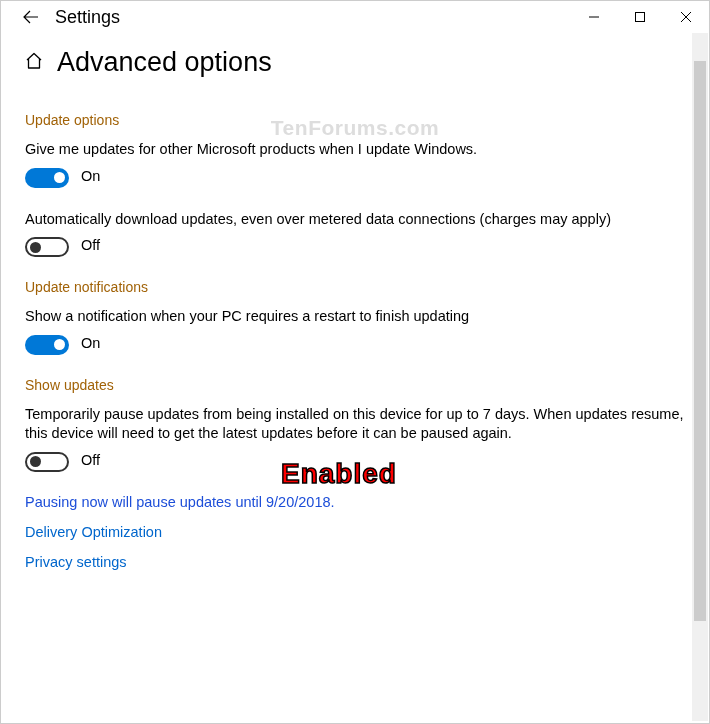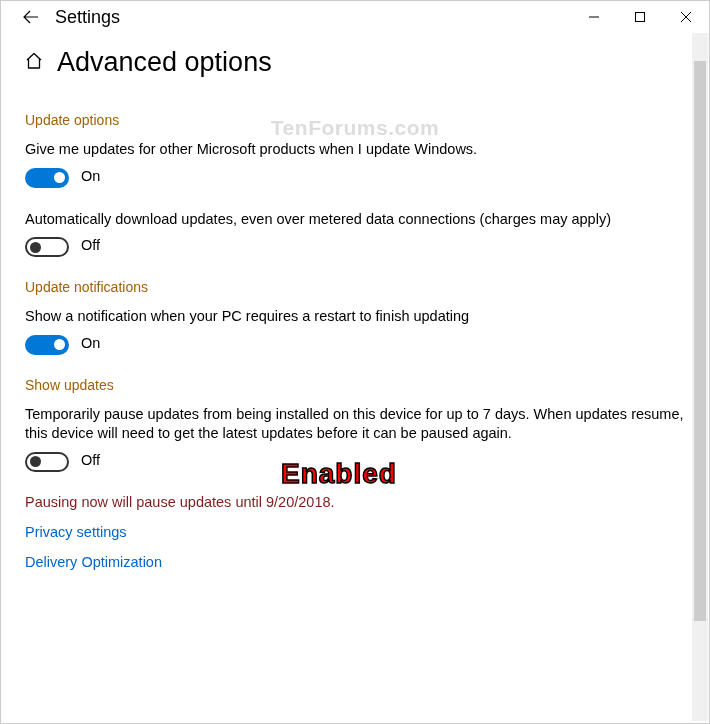--- a/index.html
+++ b/index.html
@@ -129,21 +129,21 @@
       color: #000;
     }
     .link {
       color: #0066cc;
       font-size: 14.5px;
       margin-top: 14px;
       cursor: pointer;
     }
     .info-text {
       font-size: 14.5px;
-      color: #7f1d1d;
+      color: #1d4ed8;
       margin-top: 14px;
     }
     .scrollbar {
       position: absolute;
       right: 1px;
       top: 32px;
       width: 16px;
       height: calc(100% - 34px);
       background: #f0f0f0;
     }
@@ -259,19 +259,19 @@
     <div class="setting">
       <div class="setting-text">Temporarily pause updates from being installed on this device for up to 7 days. When updates resume, this device will need to get the latest updates before it can be paused again.</div>
       <div class="toggle-row">
         <div class="toggle off"></div>
         <span class="toggle-label">Off</span>
       </div>
     </div>
     <div class="info-text">Pausing now will pause updates until 9/20/2018.</div>
   </div>
 
+  <div class="link">Delivery Optimization</div>
   <div class="link">Privacy settings</div>
-  <div class="link">Delivery Optimization</div>
 </div>
 
 <div class="scrollbar">
   <div class="scrollbar-thumb"></div>
 </div>
 
 </body></html>

